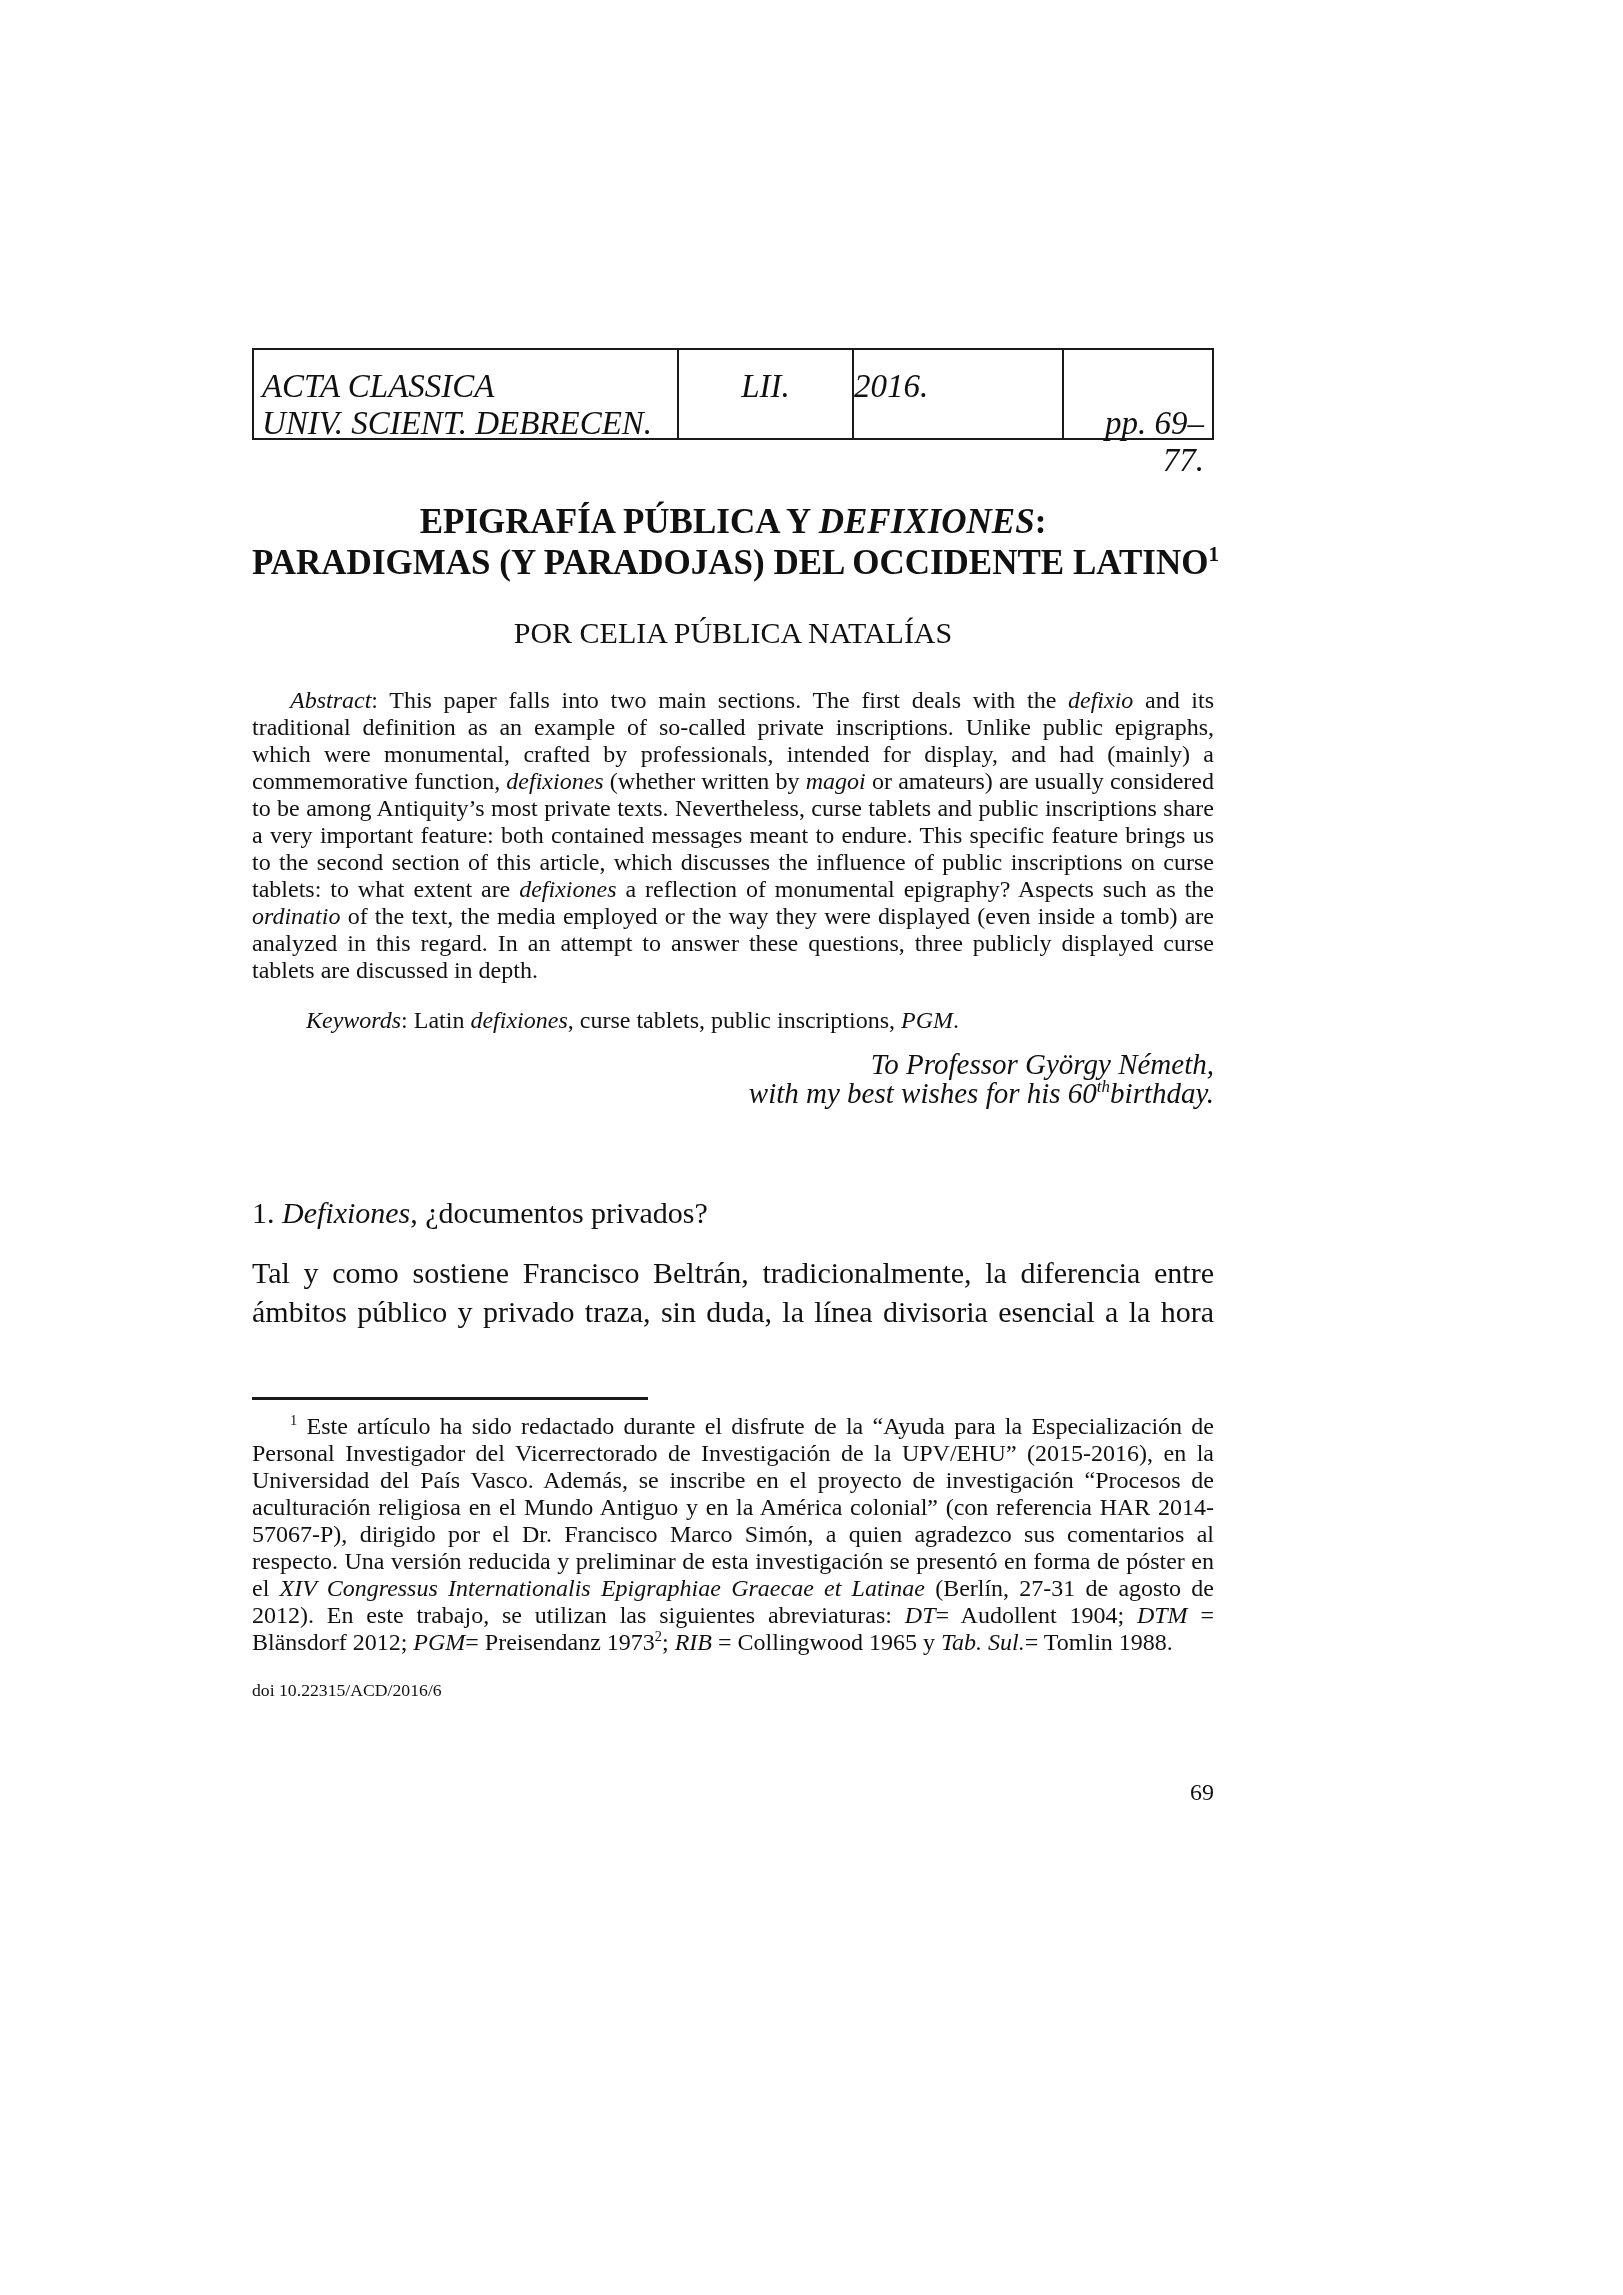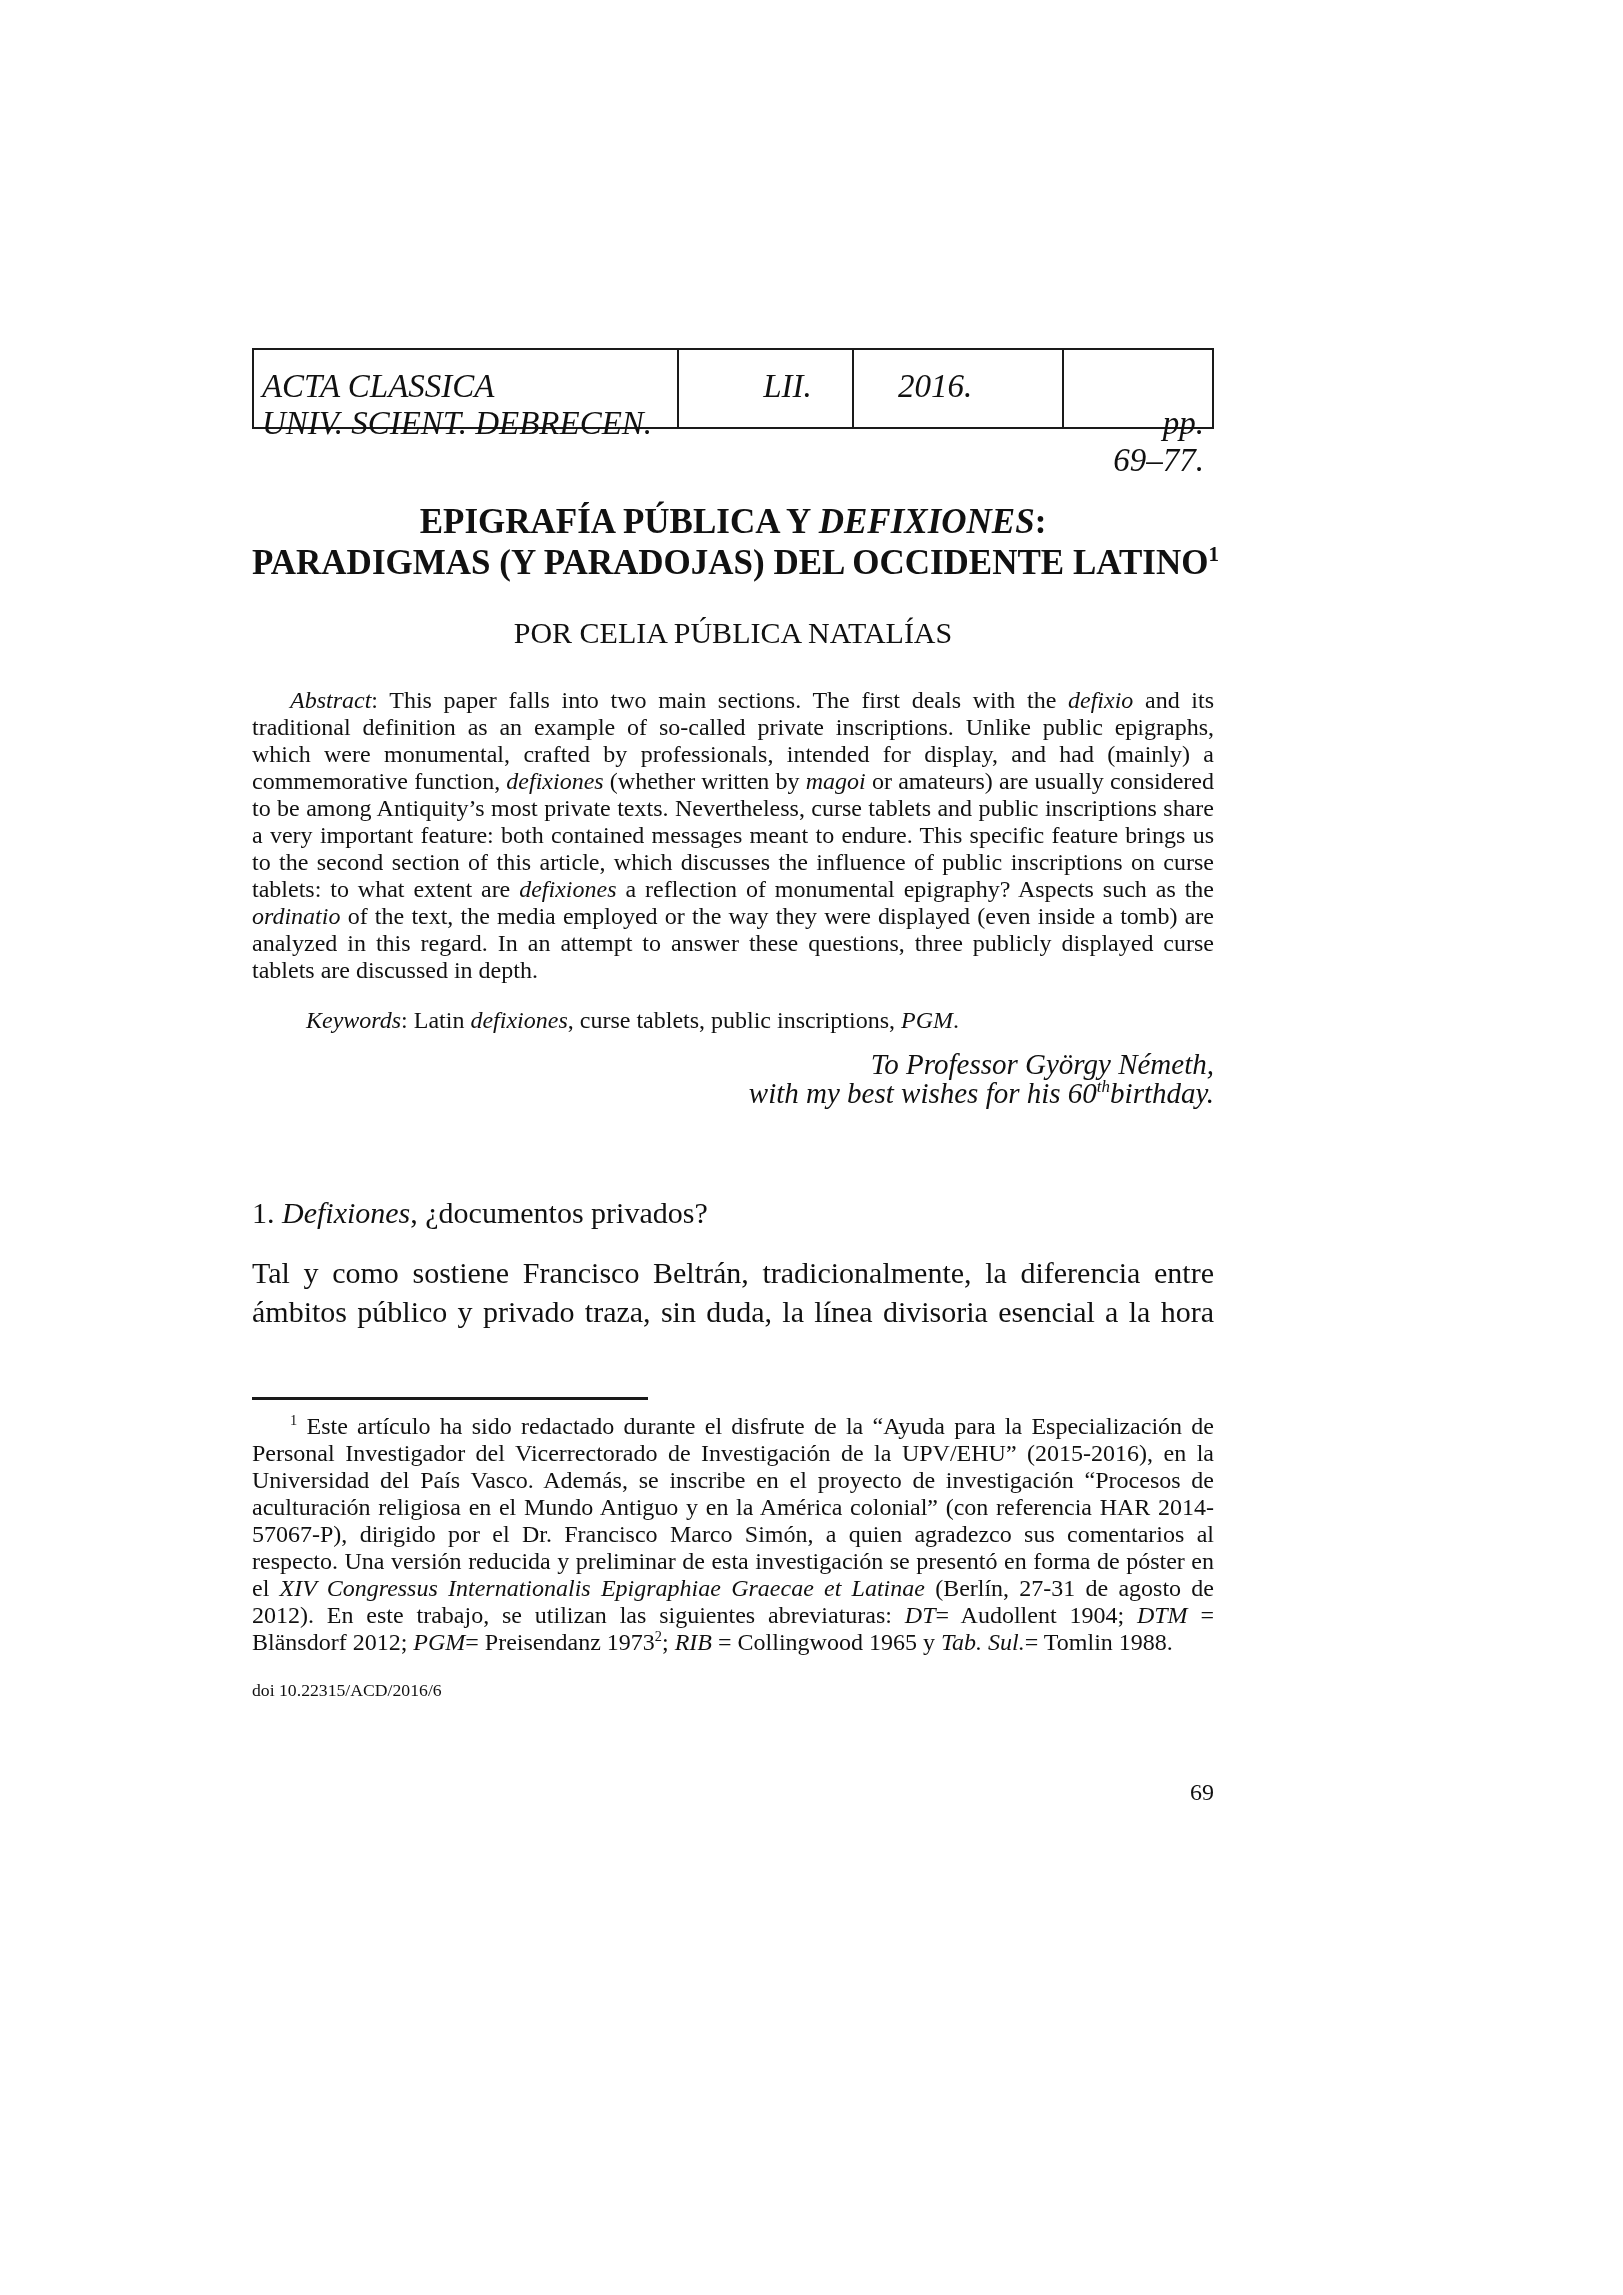--- a/index.html
+++ b/index.html
@@ -22,36 +22,35 @@
       width: 962px;
       height: 2295px;
     }
 
     
     .journal-table {
       position: absolute;
       left: 0;
       top: 348px;
       width: 962px;
-      height: 81px;
+      height: 92px;
       border: 2.6px solid #1a1a1a;
       box-sizing: border-box;
       display: flex;
     }
     .journal-table .cell {
       box-sizing: border-box;
       height: 100%;
       font-style: italic;
       font-size: 33px;
       line-height: 37px;
       position: relative;
     }
     .journal-table .cell + .cell {
       border-left: 2px solid #1a1a1a;
-      padding-left: 44px;
     }
     .cell-journal { width: 423px; padding: 18.3px 0 0 7.9px; }
     .cell-volume { width: 175px; text-align: center; padding-top: 18.3px; }
     .cell-year { width: 164px; text-align: left; padding-top: 18.3px; }
     .cell-pages { flex: 1; text-align: right; padding: 55px 7.9px 0 0; margin-left: 46px; }
     .cell-journal span { display: block; white-space: nowrap; }
 
     
     .title {
       position: absolute;

